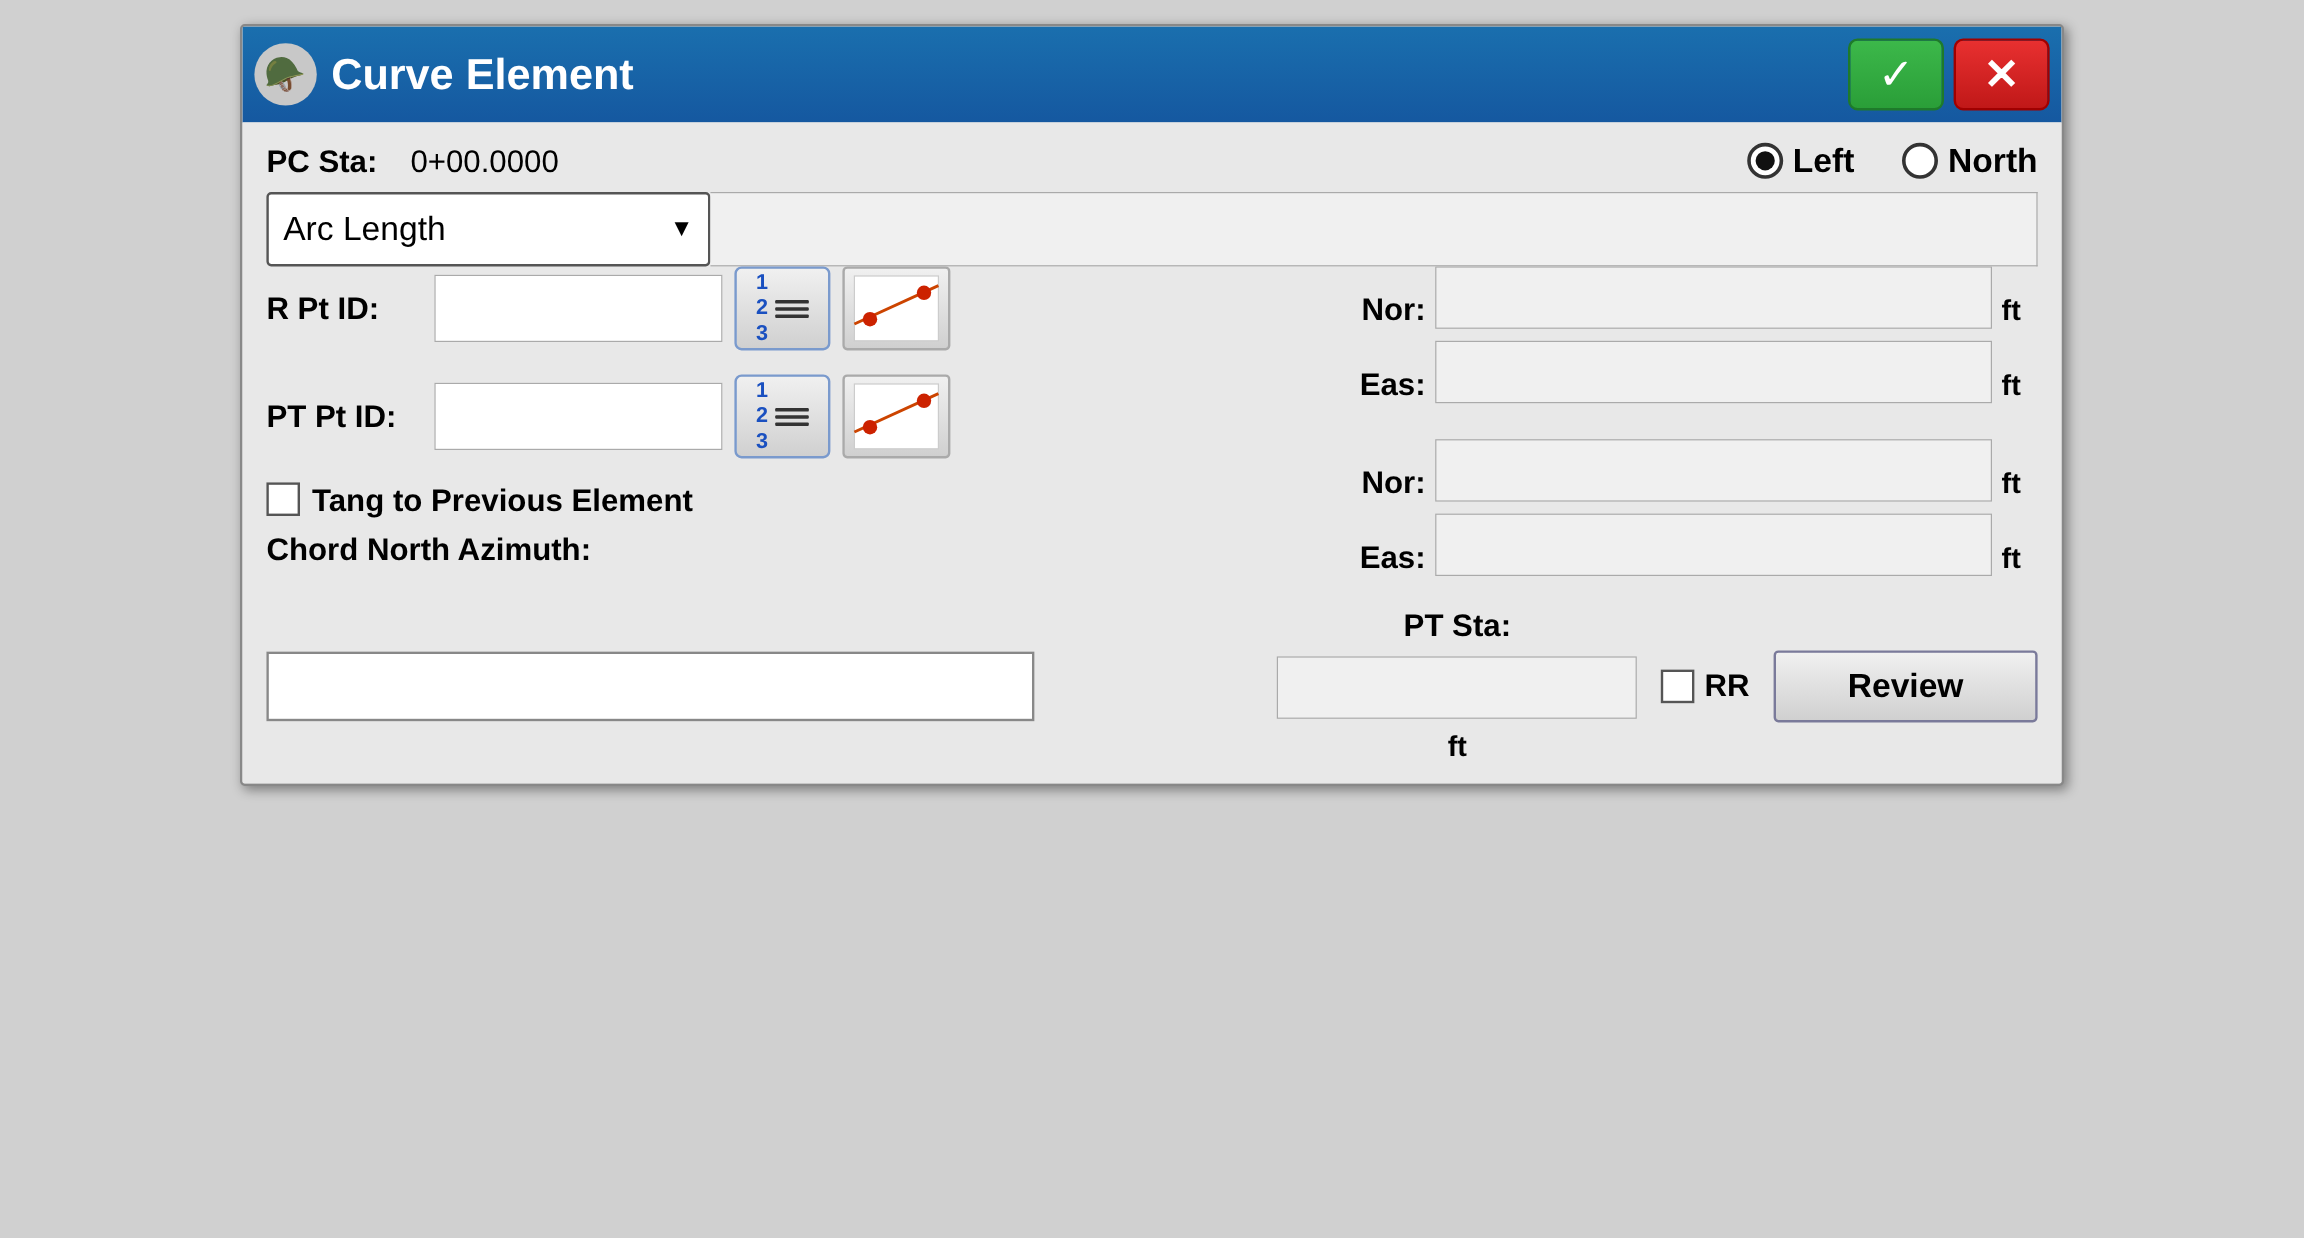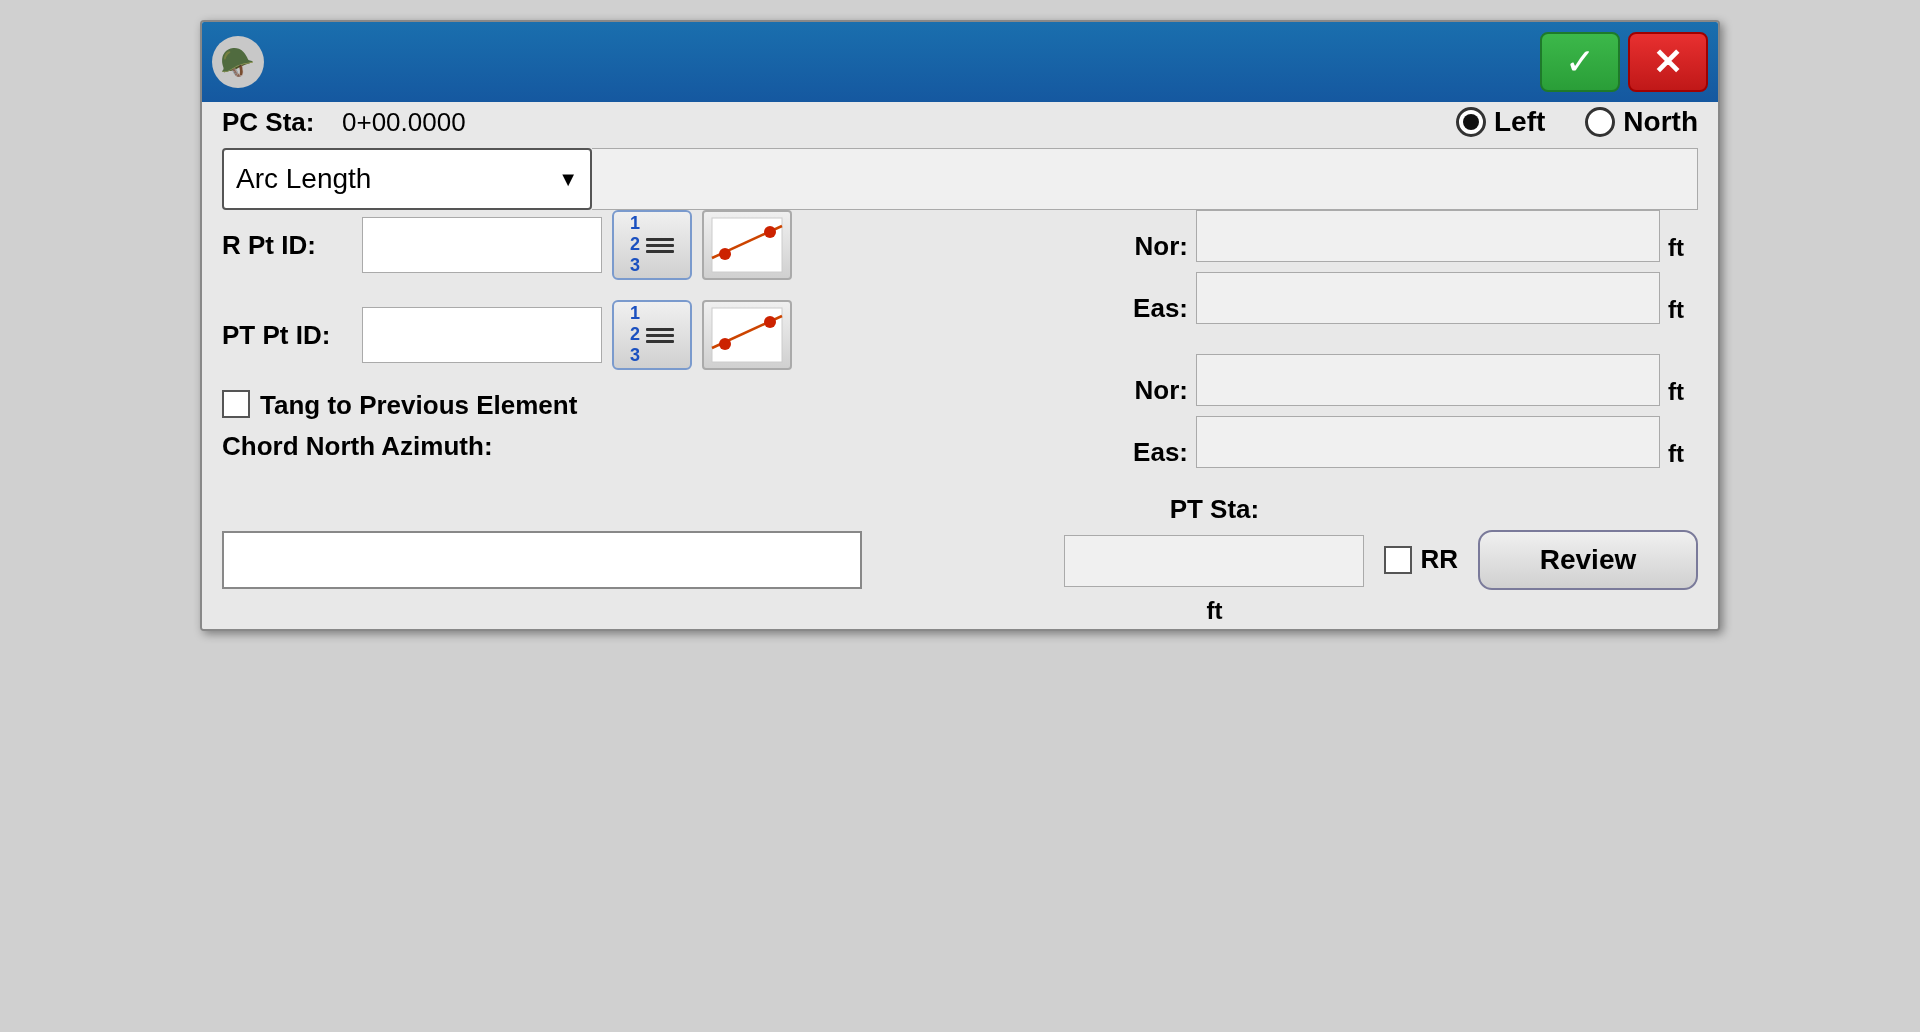--- a/index.html
+++ b/index.html
@@ -75,21 +75,21 @@
       display: flex;
       align-items: center;
       justify-content: center;
       font-size: 36px;
       color: white;
       font-weight: bold;
     }
     
     .content {
       background: #e8e8e8;
-      padding: 4px 20px;
+      padding: 16px 20px;
     }
     
     .row1 {
       display: flex;
       align-items: center;
       margin-bottom: 10px;
     }
     .pc-sta-label {
       font-size: 26px;
       font-weight: bold;
@@ -357,21 +357,21 @@
     }
     .rr-label {
       font-size: 26px;
       font-weight: bold;
     }
     .review-btn {
       width: 220px;
       height: 60px;
       background: linear-gradient(180deg, #f0f0f0 0%, #d0d0d0 100%);
       border: 2px solid #7a7a9a;
-      border-radius: 14px;
+      border-radius: 4px;
       font-size: 28px;
       font-weight: bold;
       cursor: pointer;
       display: flex;
       align-items: center;
       justify-content: center;
     }
     
     .map-icon-svg {
       width: 74px;
@@ -379,20 +379,21 @@
     }
   </style>
 </head>
 <body>
 
 <div class="window">
 
   <div class="title-bar">
     <div class="title-bar-left">
       <div class="helmet-icon">🪖</div>
+      <span class="title-text">Curve Element</span>
     </div>
     <div class="title-bar-buttons">
       <div class="btn-ok">✓</div>
       <div class="btn-cancel">✕</div>
     </div>
   </div>
 
   <div class="content">
 
     <div class="row1">

